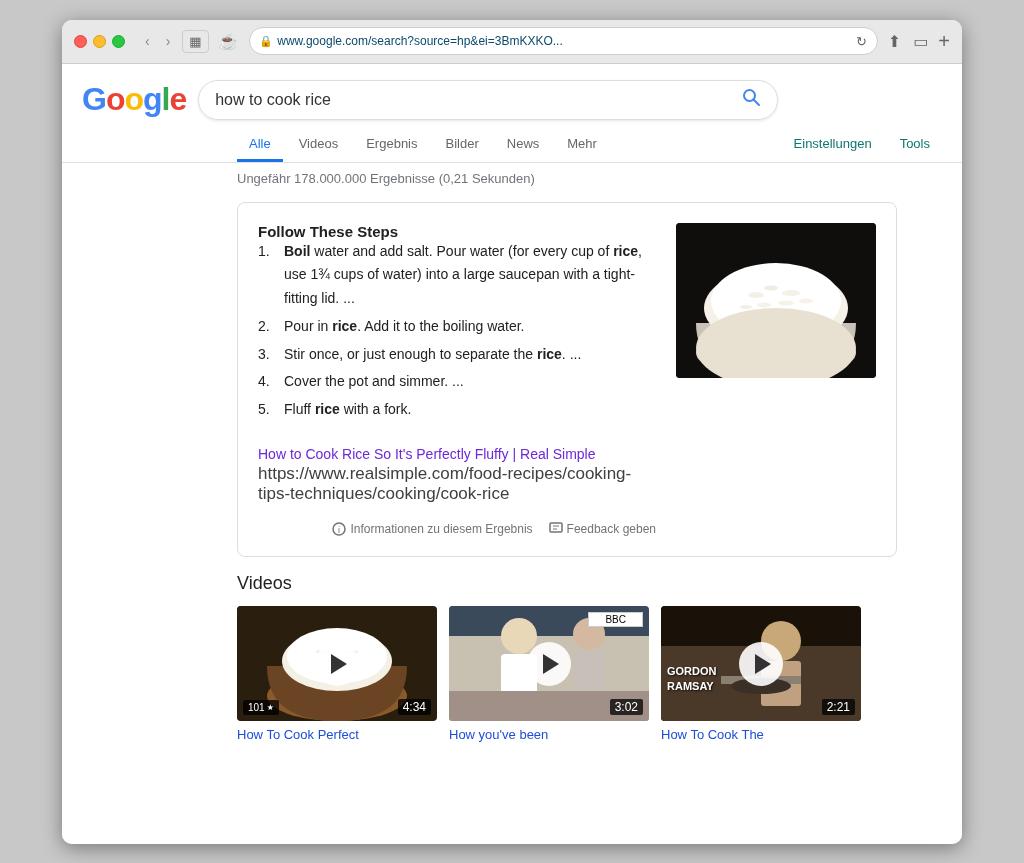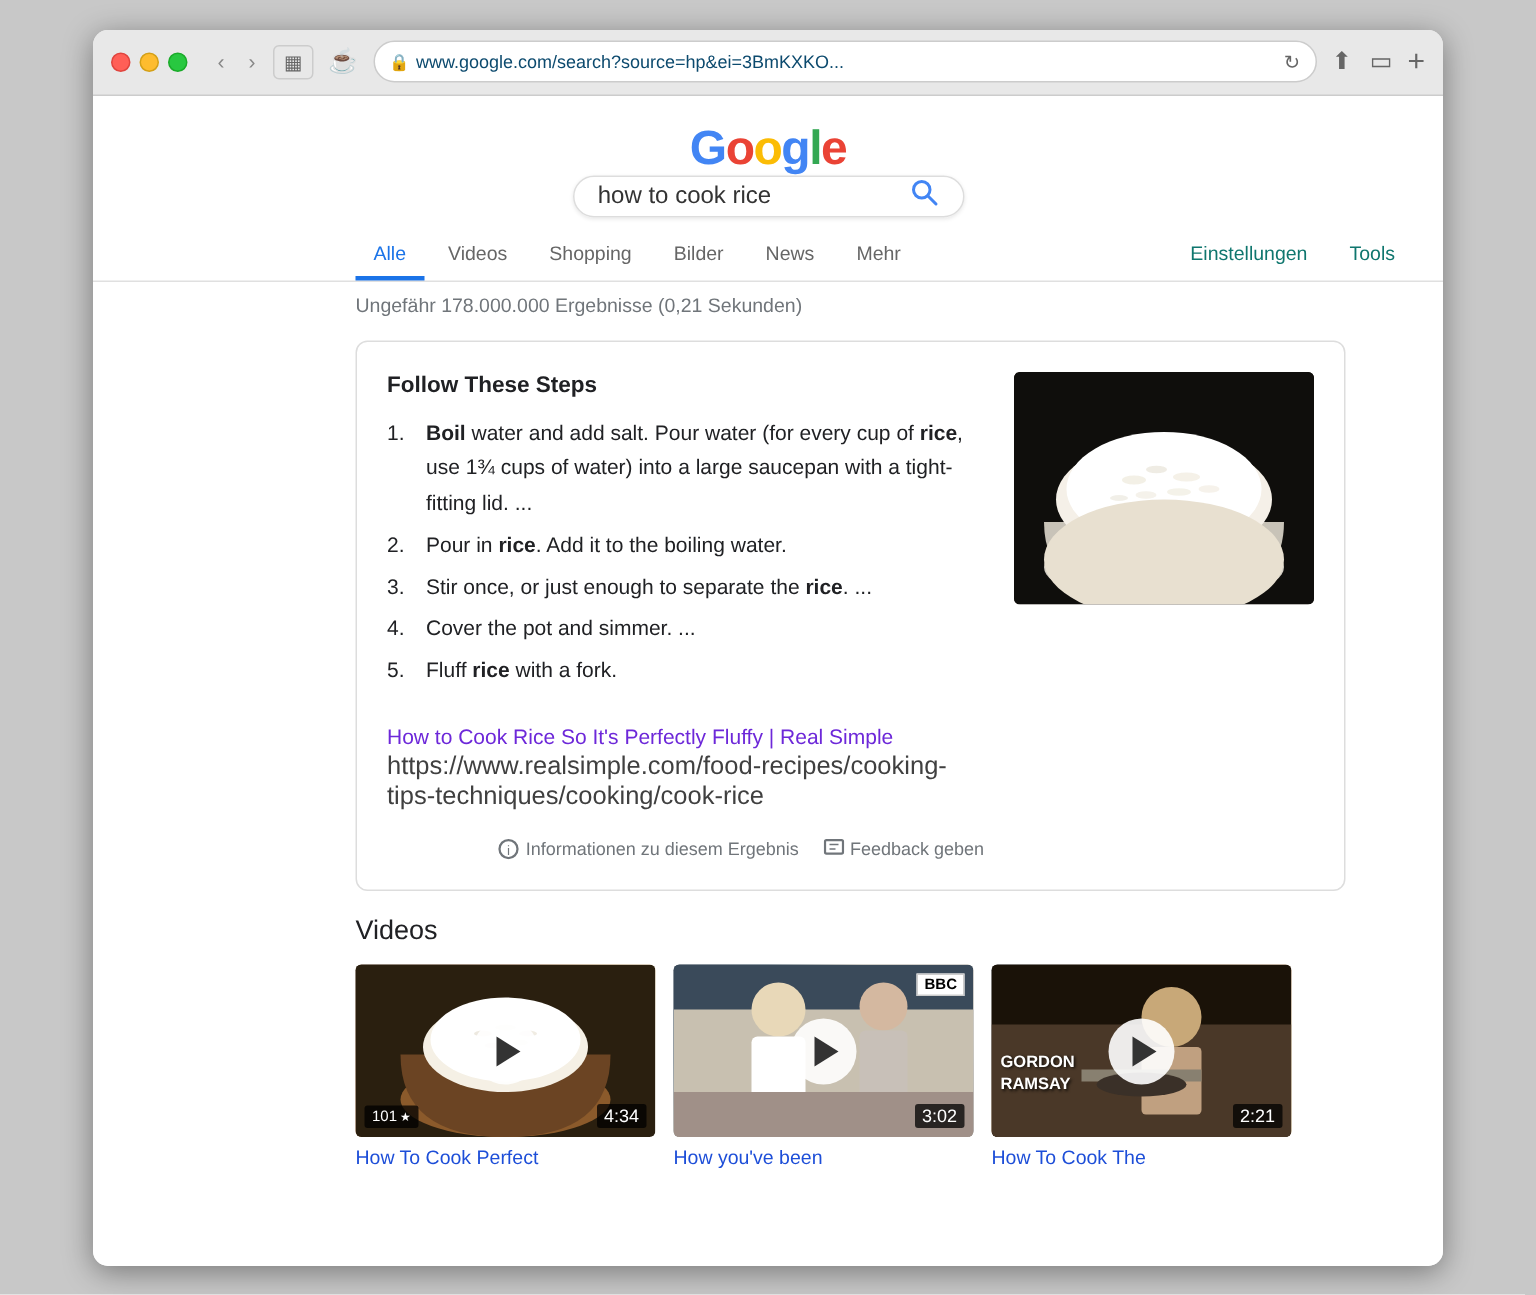--- a/index.html
+++ b/index.html
@@ -128,22 +128,21 @@
       background: white;
       min-height: 780px;
       overflow: hidden;
     }
 
     
     .google-header {
       padding: 16px 20px 0 20px;
       display: flex;
       align-items: center;
-      gap: 0;
-      flex-direction: column;
+      gap: 12px;
     }
 
     .google-logo {
       font-size: 32px;
       font-weight: bold;
       font-family: Arial, sans-serif;
       letter-spacing: -1px;
     }
     .g-blue { color: #4285f4; }
     .g-red { color: #ea4335; }
@@ -233,21 +232,20 @@
     }
 
     .snippet-content {
       flex: 1;
     }
 
     .snippet-title {
       font-size: 15px;
       font-weight: bold;
       color: #202124;
-      margin-bottom: 12px;
     }
 
     .snippet-steps {
       font-size: 14px;
       color: #202124;
       line-height: 1.7;
       list-style: none;
     }
 
     .snippet-steps li {
@@ -424,22 +422,22 @@
       gap: 2px;
     }
 
     .bbc-badge {
       position: absolute;
       top: 6px;
       right: 6px;
       background: white;
       color: black;
       font-size: 10px;
-      font-weight: bold;
-      padding: 1px 4px;
+      font-weight: normal;
+      padding: 1px 16px;
       border: 1px solid #ccc;
     }
 
     .gordon-label {
       position: absolute;
       bottom: 28px;
       left: 6px;
       color: white;
       font-size: 11px;
       font-weight: bold;
@@ -494,21 +492,21 @@
             <circle cx="8.5" cy="8.5" r="5.5" stroke="#4285f4" stroke-width="2"></circle>
             <line x1="12.5" y1="12.5" x2="18" y2="18" stroke="#4285f4" stroke-width="2" stroke-linecap="round"></line>
           </svg>
         </button>
       </div>
     </div>
 
     <div class="nav-tabs">
       <a class="nav-tab active">Alle</a>
       <a class="nav-tab">Videos</a>
-      <a class="nav-tab">Shopping</a>
+      <a class="nav-tab">Ergebnis</a>
       <a class="nav-tab">Bilder</a>
       <a class="nav-tab">News</a>
       <a class="nav-tab">Mehr</a>
       <div class="nav-tab-divider"></div>
       <span class="nav-tab-right">Einstellungen</span>
       <span class="nav-tab-right">Tools</span>
     </div>
 
     <div class="result-stats">
       <span>Ungefähr 178.000.000 Ergebnisse (0,21 Sekunden)</span>

